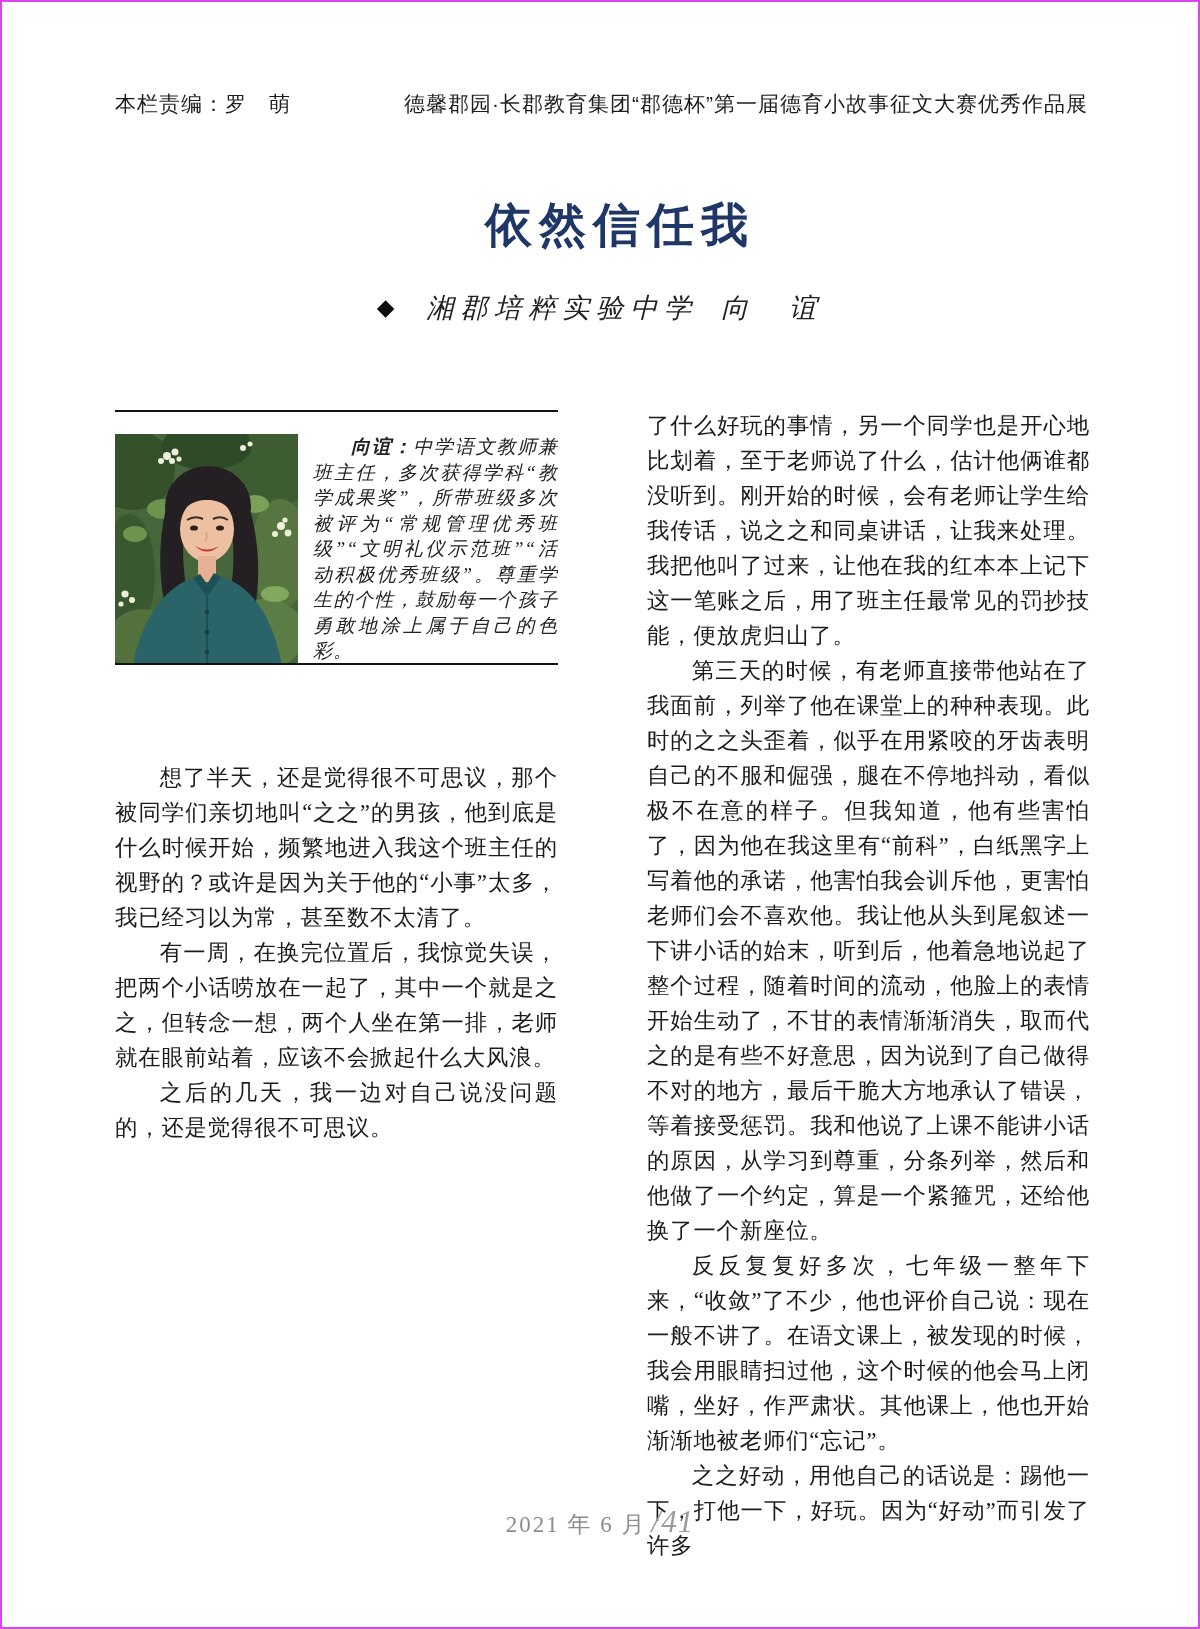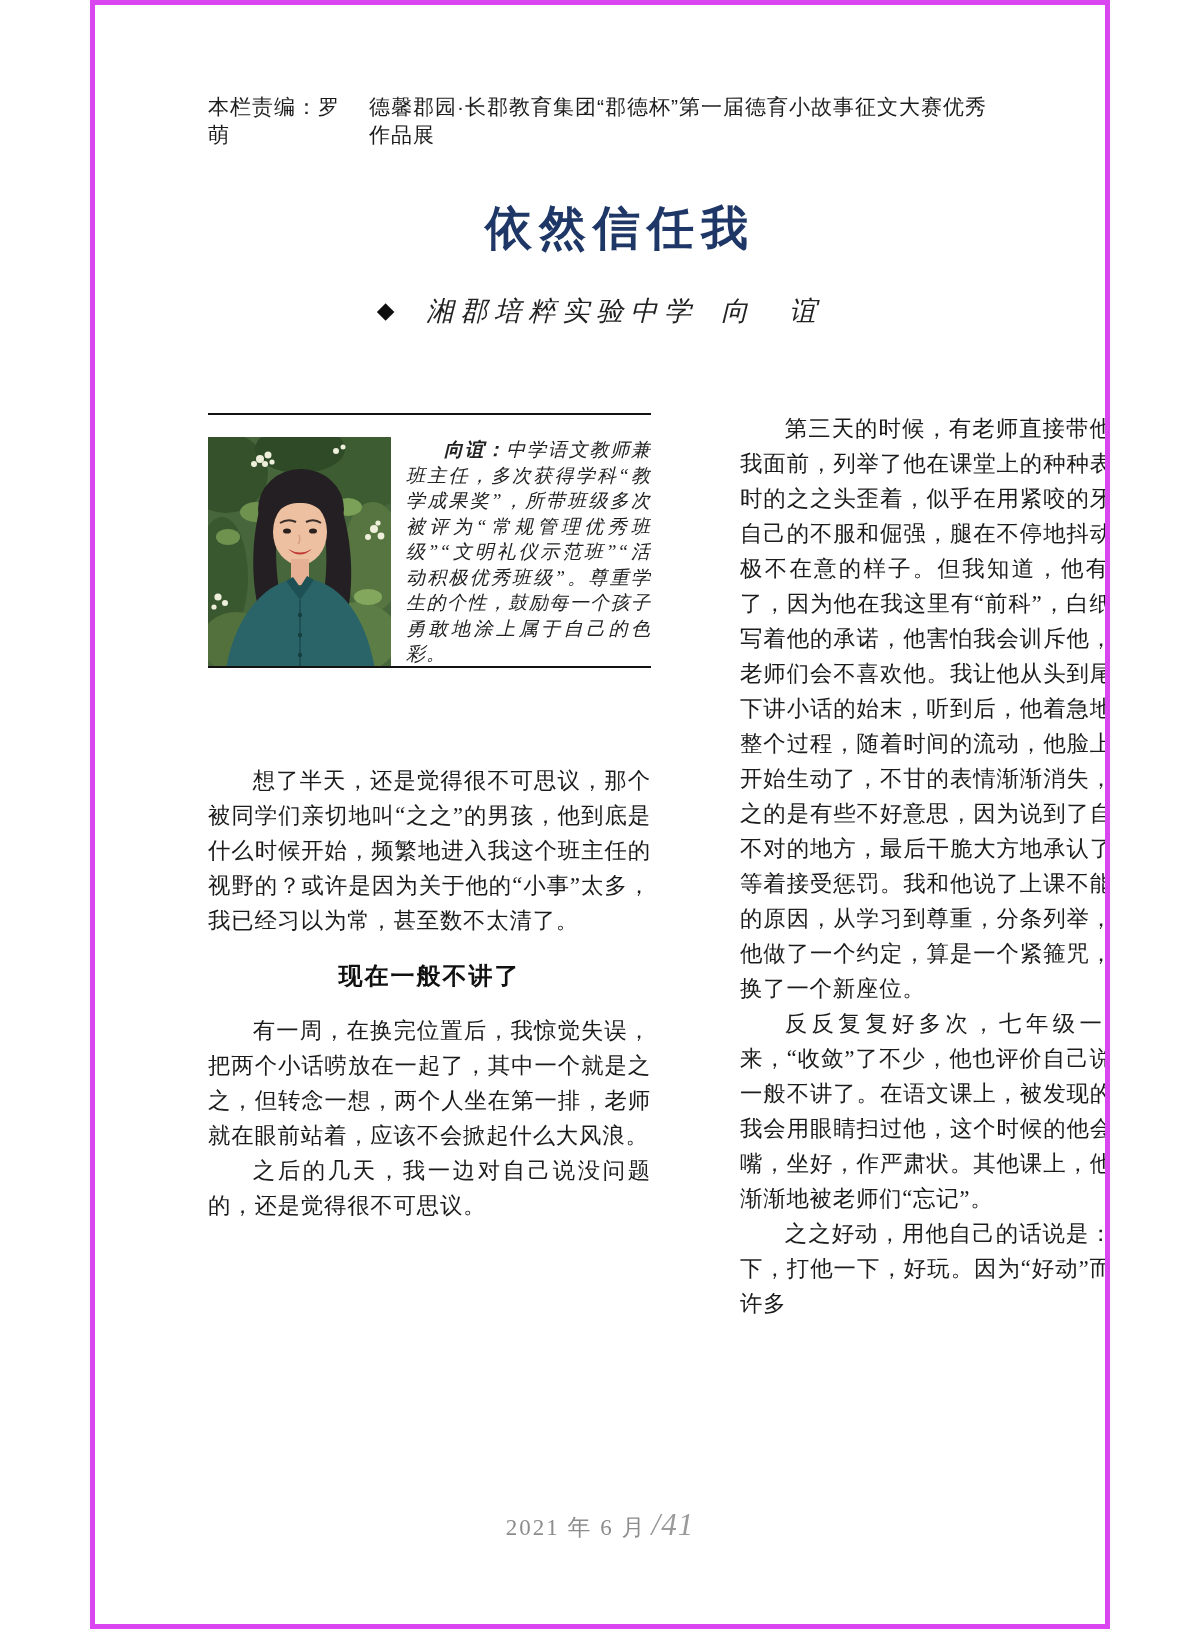--- a/index.html
+++ b/index.html
@@ -1,23 +1,23 @@
 <!DOCTYPE html>
 <html><head>
 <meta charset="utf-8">
 <style>
   * { margin: 0; padding: 0; box-sizing: border-box; }
   html, body { background: #ffffff; }
   .page {
     position: relative;
-    width: 1020px;
+    width: 1200px;
     height: 1629px;
     margin: 0 auto;
     background: #ffffff;
-    border: 5px solid #d946ef;
+    border: 2px solid #d946ef;
     overflow: hidden;
     font-family: "Liberation Serif", "DejaVu Serif", serif;
     color: #1b1b1b;
   }
   
   .header {
     position: absolute;
     top: 88px; left: 113px; right: 110px;
     display: flex;
     justify-content: space-between;
@@ -210,28 +210,28 @@
             <circle cx="92" cy="218" r="2.2" fill="#16403f"></circle>
           </svg>
         </div>
         <div class="bio-text">
           <span class="bio-name">向谊：</span><span>中学语文教师兼班主任，多次获得学科“教学成果奖”，所带班级多次被评为“常规管理优秀班级”“文明礼仪示范班”“活动积极优秀班级”。尊重学生的个性，鼓励每一个孩子勇敢地涂上属于自己的色彩。</span>
         </div>
       </div>
 
       <div>
           <p class="para indent first-para-gap">想了半天，还是觉得很不可思议，那个被同学们亲切地叫“之之”的男孩，他到底是什么时候开始，频繁地进入我这个班主任的视野的？或许是因为关于他的“小事”太多，我已经习以为常，甚至数不太清了。</p>
-          <h3 class="col-heading">现在一般不讲了</h3>
           <p class="para indent">有一周，在换完位置后，我惊觉失误，把两个小话唠放在一起了，其中一个就是之之，但转念一想，两个人坐在第一排，老师就在眼前站着，应该不会掀起什么大风浪。</p>
           <p class="para indent">之后的几天，我一边对自己说没问题的，还是觉得很不可思议。</p>
         </div>
     </div>
 
     <div class="col col-right">
       <div>
+          <p class="para">了什么好玩的事情，另一个同学也是开心地比划着，至于老师说了什么，估计他俩谁都没听到。刚开始的时候，会有老师让学生给我传话，说之之和同桌讲话，让我来处理。我把他叫了过来，让他在我的红本本上记下这一笔账之后，用了班主任最常见的罚抄技能，便放虎归山了。</p>
           <p class="para indent">第三天的时候，有老师直接带他站在了我面前，列举了他在课堂上的种种表现。此时的之之头歪着，似乎在用紧咬的牙齿表明自己的不服和倔强，腿在不停地抖动，看似极不在意的样子。但我知道，他有些害怕了，因为他在我这里有“前科”，白纸黑字上写着他的承诺，他害怕我会训斥他，更害怕老师们会不喜欢他。我让他从头到尾叙述一下讲小话的始末，听到后，他着急地说起了整个过程，随着时间的流动，他脸上的表情开始生动了，不甘的表情渐渐消失，取而代之的是有些不好意思，因为说到了自己做得不对的地方，最后干脆大方地承认了错误，等着接受惩罚。我和他说了上课不能讲小话的原因，从学习到尊重，分条列举，然后和他做了一个约定，算是一个紧箍咒，还给他换了一个新座位。</p>
           <p class="para indent">反反复复好多次，七年级一整年下来，“收敛”了不少，他也评价自己说：现在一般不讲了。在语文课上，被发现的时候，我会用眼睛扫过他，这个时候的他会马上闭嘴，坐好，作严肃状。其他课上，他也开始渐渐地被老师们“忘记”。</p>
           <p class="para indent">之之好动，用他自己的话说是：踢他一下，打他一下，好玩。因为“好动”而引发了许多</p>
         </div>
     </div>
   </div>
 
   <div class="footer">
     <span class="date">2021 年 6 月</span><span class="pageno">/41</span>
   </div>

